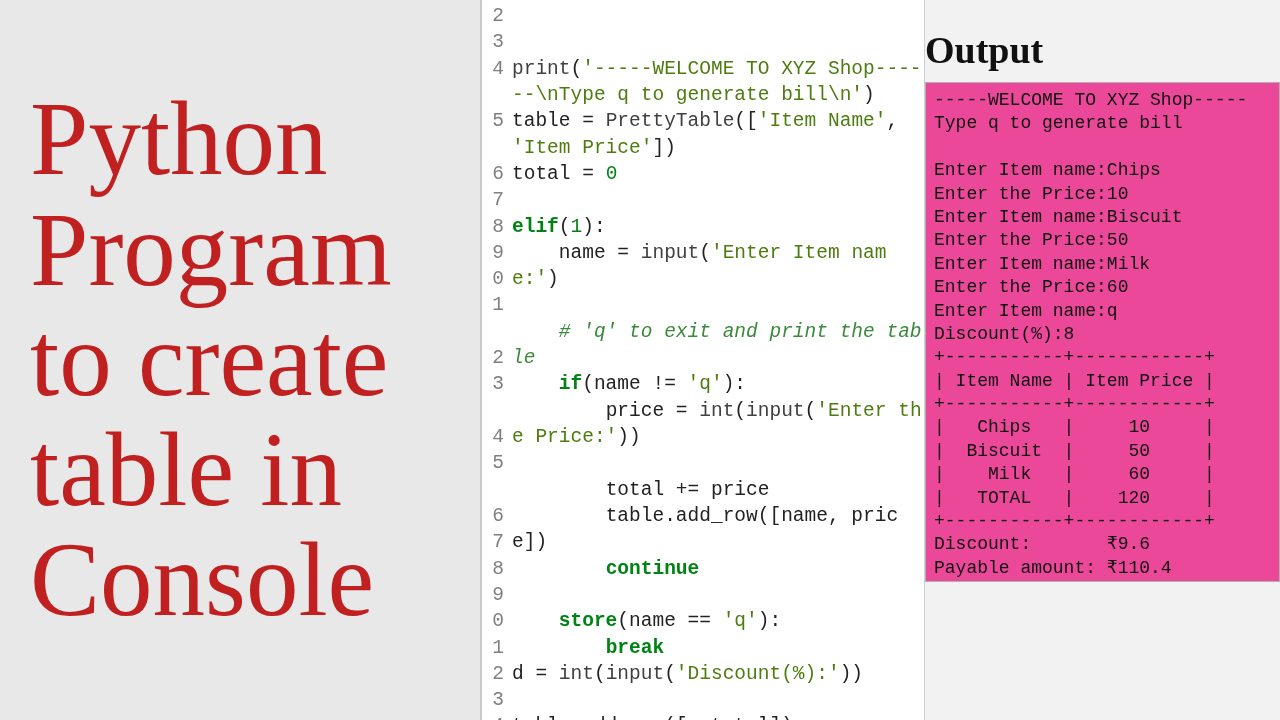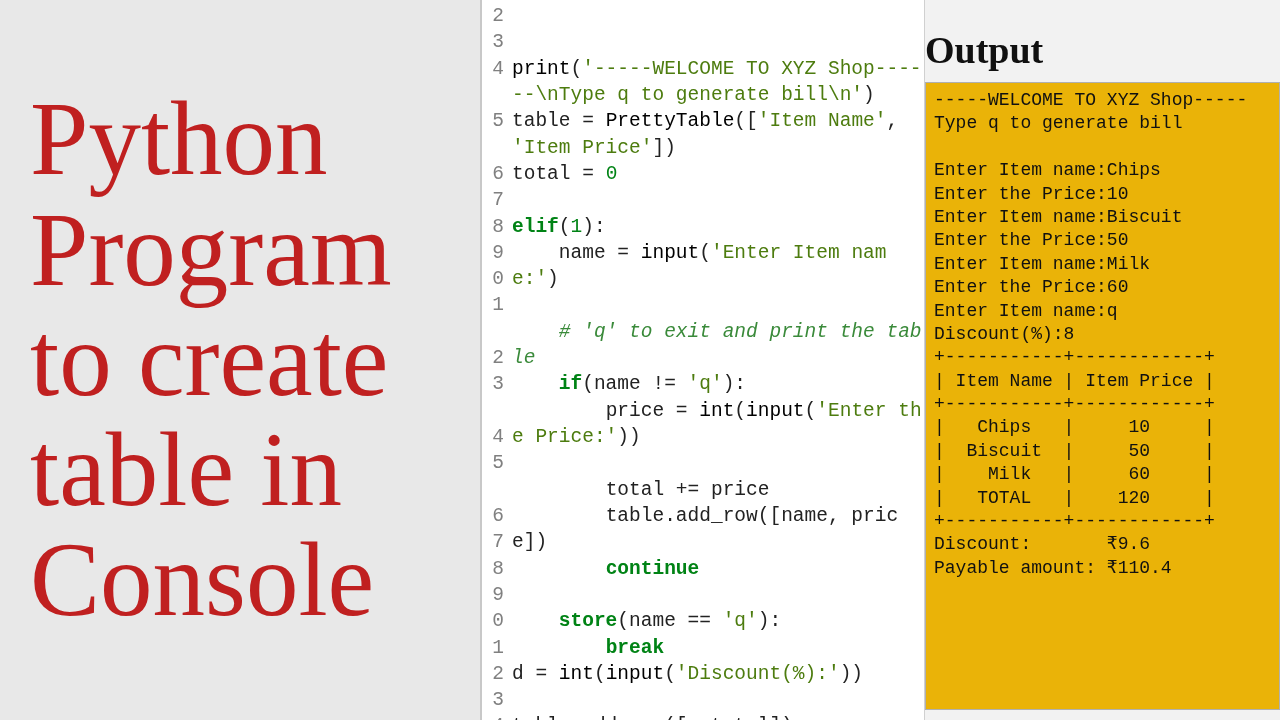--- a/index.html
+++ b/index.html
@@ -47,21 +47,21 @@
     flex-shrink: 0;
   }
   .code-body {
     flex: 1;
     padding-top: 3px;
     padding-left: 2px;
     white-space: pre-wrap;
     word-break: break-all;
     color: #222;
   }
-  .c-fn   { color: #000000; }   
+  .c-fn   { color: #404040; }   
   .c-str  { color: #4d7c0f; }   
   .c-kw   { color: #008315; font-weight: bold; }   
   .c-num  { color: #008315; }
   .c-cmt  { color: #3a8a3a; font-style: italic; }
 
   .right-panel {
     flex: 1;
     height: 100%;
     background: #f2f2f2;
     padding: 0 0 0 0;
@@ -81,30 +81,30 @@
   .output-label {
     text-align: left;
     font-family: "Times New Roman", Georgia, serif;
     font-size: 38px;
     font-weight: 700;
     color: #111;
     margin-top: 28px;
     margin-bottom: 10px;
   }
   .output-box {
-    background: #eab308;
+    background: #ec4899;
     border: 1px solid #b0b0b0;
     margin: 0;
     padding: 6px 8px 6px 8px;
     font-family: "Consolas", "Menlo", "Courier New", monospace;
     font-size: 18px;
     line-height: 1.3;
     white-space: pre;
     color: #111;
-    height: 628px;
+    height: 500px;
     overflow: hidden;
   }
 </style>
 </head>
 <body>
 
 <div class="left-panel">
   <div class="title-text">Python Program to create table in Console</div>
 </div>
 

